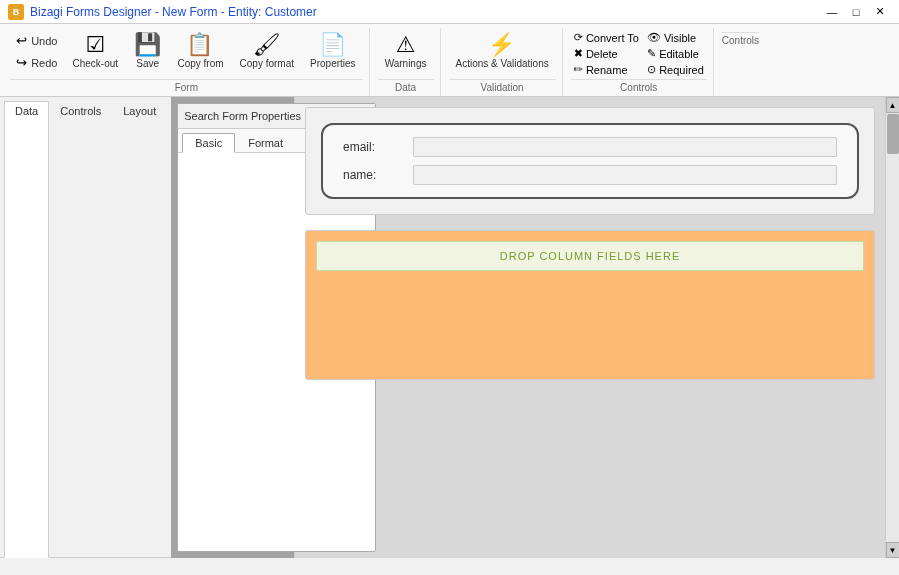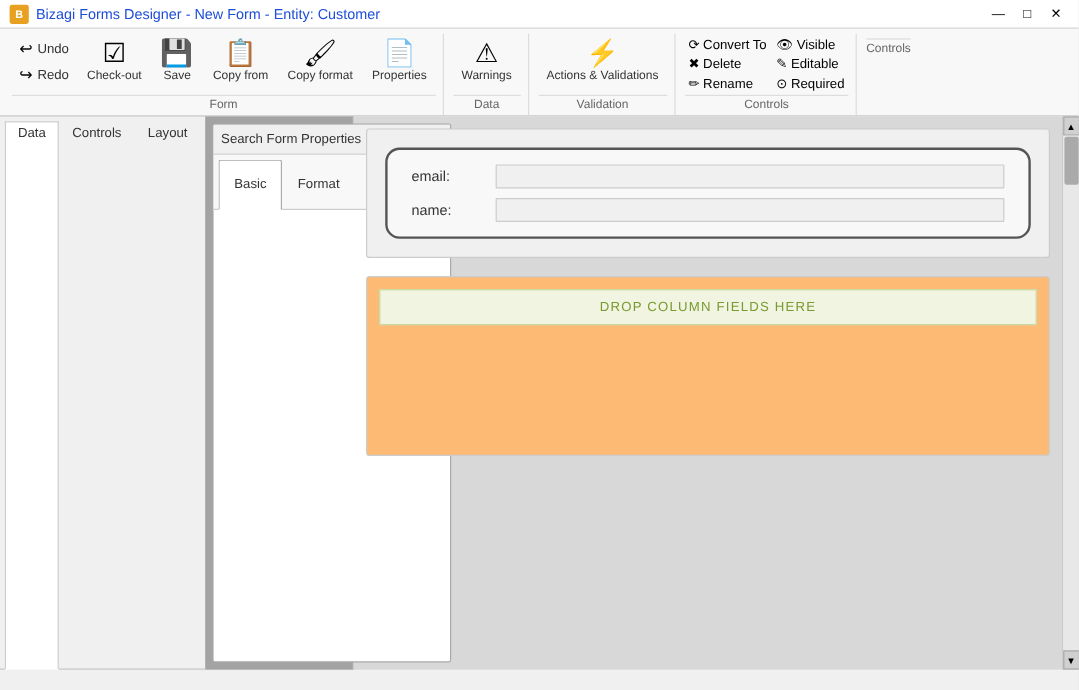--- a/index.html
+++ b/index.html
@@ -153,21 +153,21 @@
     }
     .properties-title { font-size: 11px; color: #333; font-weight: 400; text-align: center; }
     .properties-close { cursor: pointer; font-size: 14px; color: #666; border: none; background: transparent; }
     .properties-tabs {
       display: flex;
       padding: 4px 4px 0 4px;
       border-bottom: 1px solid #ccc;
       background: #f8f8f8;
     }
     .prop-tab {
-      padding: 14px 12px;
+      padding: 3px 12px;
       font-size: 11px;
       cursor: pointer;
       border: 1px solid transparent;
       border-bottom: none;
       background: transparent;
       color: #333;
       border-radius: 2px 2px 0 0;
     }
     .prop-tab.active {
       background: #fff;

